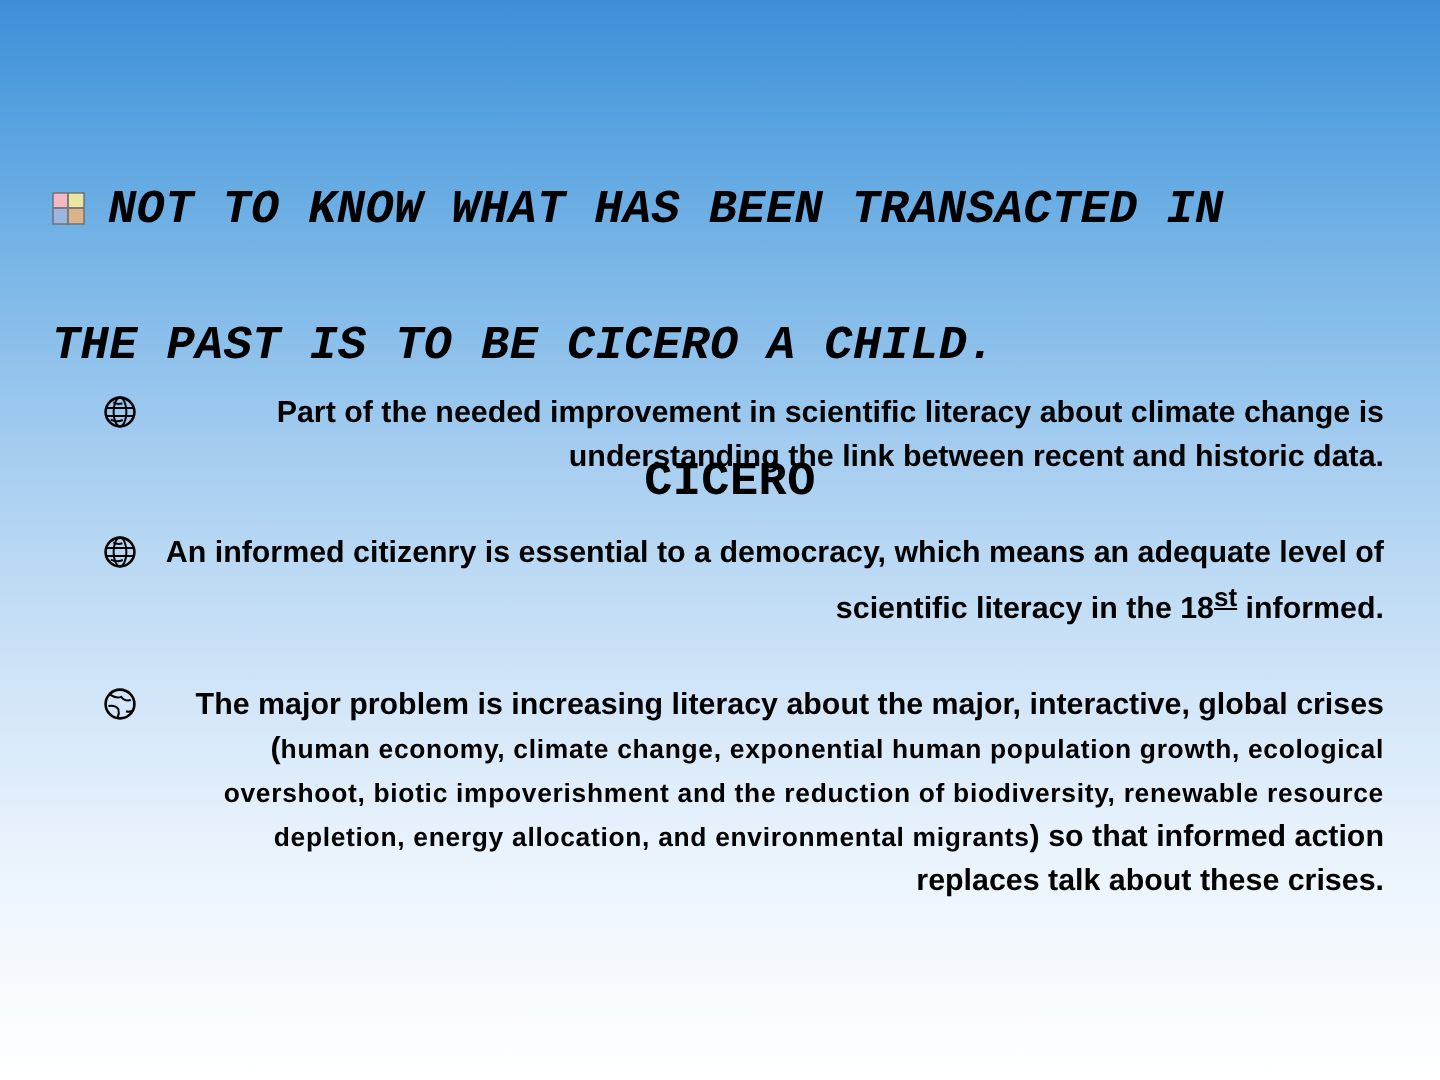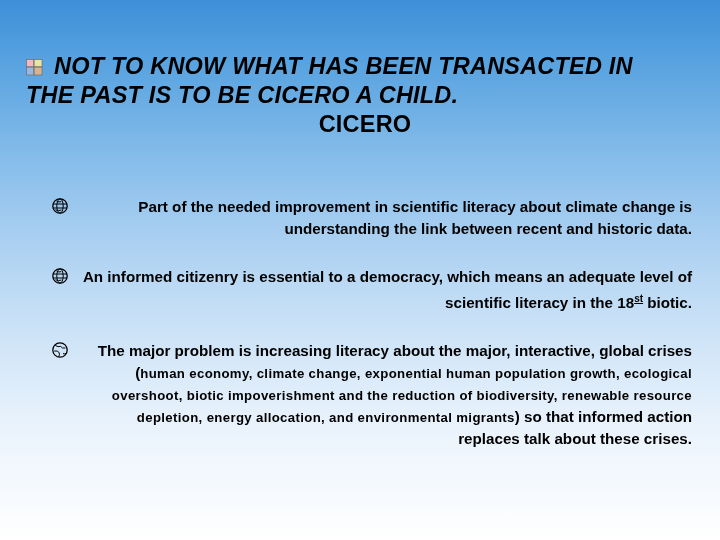--- a/index.html
+++ b/index.html
@@ -32,28 +32,29 @@
   }
 
   
   #title-block {
     position: absolute;
     left: 26px;
     top: 52px;
     width: 668px;
   }
   .title-line {
-    font-family: Liberation Sans, sans-serif;
+    font-family: Liberation Mono, monospace;
     font-weight: bold;
     font-style: italic;
     font-size: 23.5px;
     line-height: 29px;
     color: #000000;
     letter-spacing: 0.2px;
     white-space: nowrap;
+    margin-top: 39px;
   }
   .title-line-1 {
     text-indent: 0;
   }
   .title-cicero {
     text-align: center;
     font-style: normal;
     font-weight: bold;
     font-size: 23.5px;
     padding-left: 10px;
@@ -88,21 +89,21 @@
   .bullet-text {
     flex: 1 1 auto;
     font-family: "Liberation Sans", sans-serif;
     font-weight: bold;
     font-size: 15.2px;
     line-height: 22px;
     color: #000000;
     text-align: right;
   }
   .sup {
-    font-size: 10px;
+    font-size: 13px;
     vertical-align: super;
     font-weight: bold;
     text-decoration: underline;
   }
   .paren-small {
     font-size: 13.2px;
     font-weight: bold;
     letter-spacing: 0.35px;
     line-height: 21px;
   }
@@ -137,21 +138,21 @@
       <span class="bullet-text">Part of the needed improvement in scientific literacy about climate change is understanding the link between recent and historic data.</span>
     </div>
 
     <div class="bullet-row">
       <span class="bullet-icon"><svg width="16" height="16" viewBox="0 0 16 16" xmlns="http://www.w3.org/2000/svg">
             <circle cx="8" cy="8" r="7.2" fill="none" stroke="#000000" stroke-width="1.3"></circle>
             <ellipse cx="8" cy="8" rx="3.2" ry="7.2" fill="none" stroke="#000000" stroke-width="1"></ellipse>
             <path d="M1 6 H15 M1 10 H15" stroke="#000000" stroke-width="1"></path>
             <path d="M4.6 3.2 q2.4 1.3 4.6 0.4 M3.4 11.8 q3 1.6 6 0.2" stroke="#000000" stroke-width="1" fill="none"></path>
           </svg></span>
-      <span class="bullet-text"><span>An informed citizenry is essential to a democracy, which means an adequate level of scientific literacy in the 18</span><span class="sup">st</span><span> biotic.</span></span>
+      <span class="bullet-text"><span>An informed citizenry is essential to a democracy, which means an adequate level of scientific literacy in the 18</span><span class="sup">st</span><span> informed.</span></span>
     </div>
 
     <div class="bullet-row">
       <span class="bullet-icon"><svg width="16" height="16" viewBox="0 0 16 16" xmlns="http://www.w3.org/2000/svg">
             <circle cx="8" cy="8" r="7.2" fill="none" stroke="#000000" stroke-width="1.3"></circle>
             <path d="M3.2 3.4 q3 2 5.4 1 q1.8 2.4 4.8 1.6 M2.2 9 q3.6 -0.6 5 1.6 q0.6 2.2 -0.4 4.2 M11 11.6 q1.8 0.6 3.6 -0.4" stroke="#000000" stroke-width="1" fill="none"></path>
           </svg></span>
       <span class="bullet-text"><span>The major problem is increasing literacy about the major, interactive, global crises (</span><span class="paren-small">human economy, climate change, exponential human population growth, ecological overshoot, biotic impoverishment and the reduction of biodiversity, renewable resource depletion, energy allocation, and environmental migrants</span><span>) so that informed action replaces talk about these crises.</span></span>
     </div>
 

